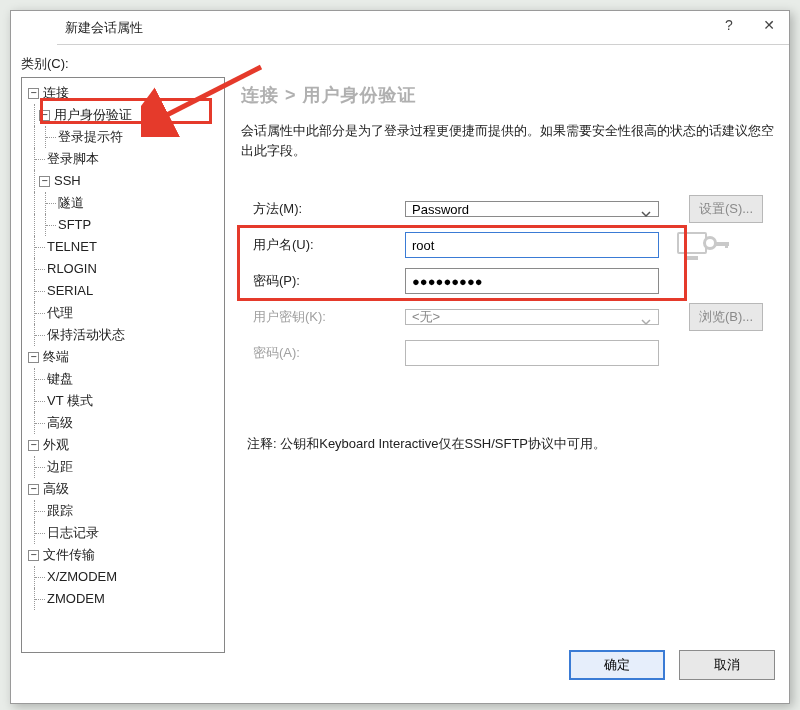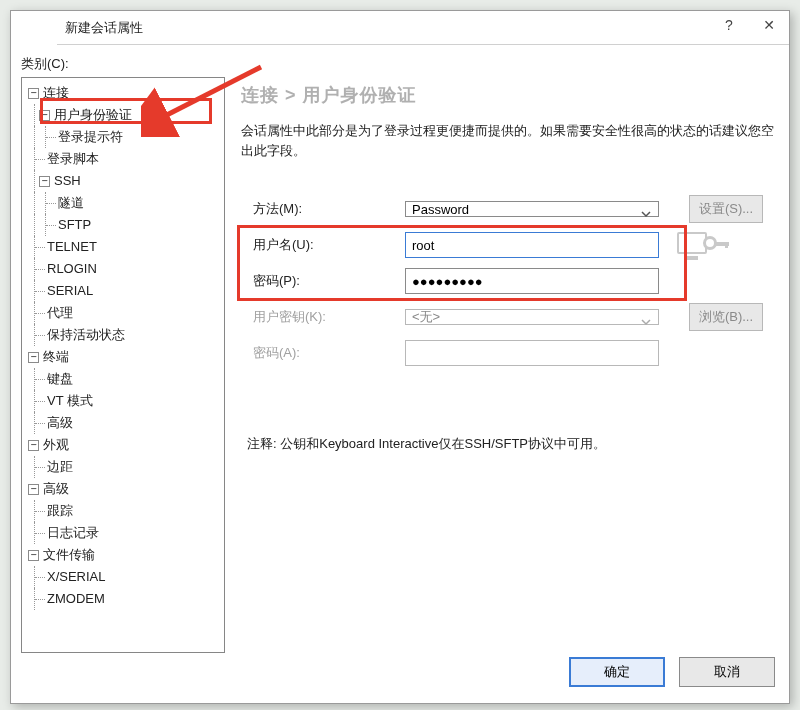--- a/index.html
+++ b/index.html
@@ -184,21 +184,21 @@
     border: 3px solid #e53a2b;
     pointer-events: none;
   }
   .arrow {
     position: absolute;
     pointer-events: none;
   }
   .note { margin-top: 64px; margin-left: 6px; font-size: 13px; color: #222; }
   .dlg-buttons {
     position: absolute;
-    right: 14px; bottom: 16px;
+    right: 14px; bottom: 23px;
     display: flex; gap: 14px;
   }
   .dlg-buttons button {
     width: 96px; height: 30px;
     border: 1px solid #8a8a8a;
     background: #e8e8e8;
     font-size: 13px;
     font-family: inherit;
     cursor: pointer;
   }
@@ -357,21 +357,21 @@
         </div>
         <div class="node">
           <span class="spacer" style="width:6px"></span>
             <span class="twisty">−</span>
           <span class="bold">文件传输</span>
         </div>
         <div class="node">
           <span class="spacer" style="width:12px"></span>
             <span class="vline"></span>
             <span class="hline"></span>
-          <span>X/SERIAL</span>
+          <span>X/ZMODEM</span>
         </div>
         <div class="node">
           <span class="spacer" style="width:12px"></span>
             <span class="vline"></span>
             <span class="hline"></span>
           <span>ZMODEM</span>
         </div>
       </div>
 
       <div class="highlight-tree" style="left:18px; top:20px; width:172px; height:26px;"></div>

